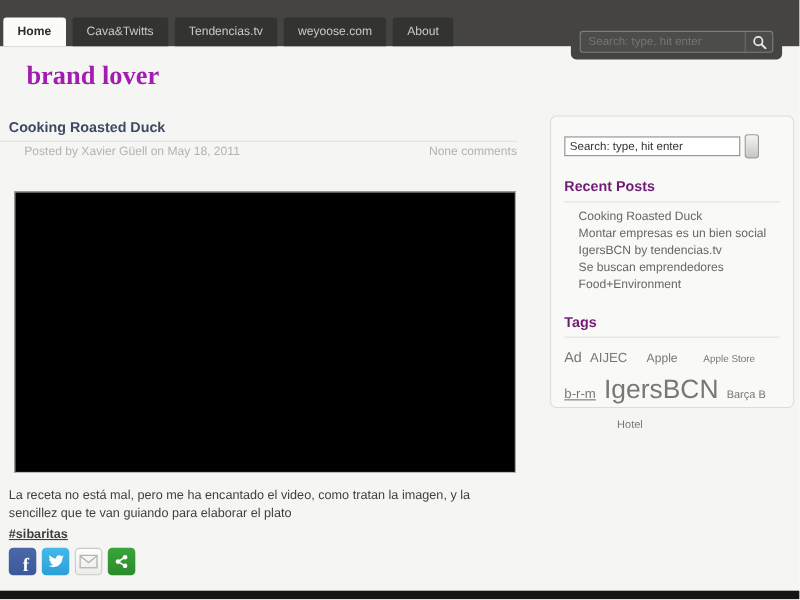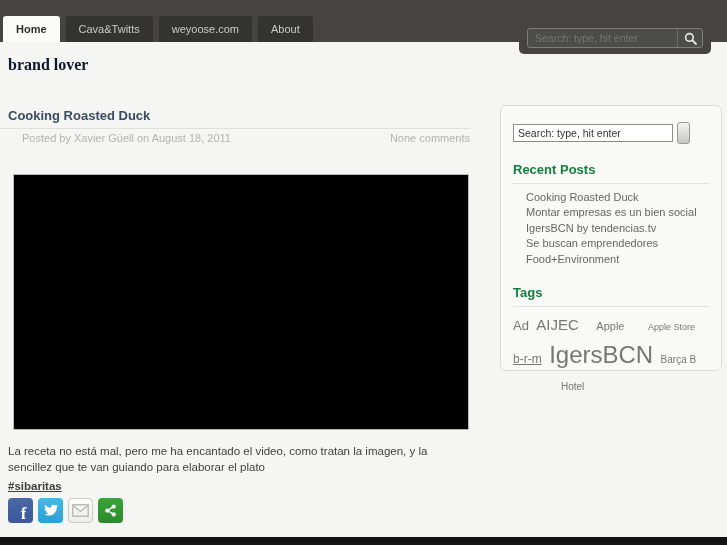--- a/index.html
+++ b/index.html
@@ -11,21 +11,21 @@
   .search-tray { position:absolute; top:0; left:519px; width:192px; height:54px; background:#454442; border-radius:0 0 5px 5px; }
   .tabs { position:absolute; left:3px; bottom:0; display:flex; gap:6px; align-items:flex-end; }
   .tab { height:26px; line-height:26px; padding:0 13px; font-size:11px; color:#c9c9c7; background:#333331; border-radius:3px 3px 0 0; cursor:pointer; white-space:nowrap; }
   .tab.active { background:#fbfbfa; color:#2e2e2c; font-weight:bold; }
 
   .hsearch { position:absolute; top:28px; left:527px; width:176px; height:20px; background:#4c4c4a; border:1px solid #7d7d7b; border-radius:3px; display:flex; align-items:stretch; }
   .hsearch input { flex:1; background:transparent; border:none; outline:none; color:#b9b9b7; font-size:10.5px; padding:0 7px; font-family:"Liberation Sans", sans-serif; }
   .hsearch .hsearch-btn { width:26px; border-left:1px solid #6b6b69; display:flex; align-items:center; justify-content:center; cursor:pointer; }
 
   
-  .site-title { position:absolute; top:56px; left:8px; font-family:"Liberation Serif", serif; font-weight:bold; font-size:16px; color:#0f172a; }
+  .site-title { position:absolute; top:56px; left:24px; font-family:"Liberation Serif", serif; font-weight:bold; font-size:24px; color:#a21caf; }
 
   
   .post-title { position:absolute; top:108px; left:8px; font-size:13px; font-weight:bold; color:#3c4b61; }
   .title-rule { position:absolute; top:128px; left:0; width:470px; border:none; border-top:1px solid #e0e0de; }
   .meta-row { position:absolute; top:132px; left:8px; width:462px; display:flex; justify-content:space-between; font-size:11px; color:#b3b3b1; }
   .meta-byline { padding-left:14px; }
   .video-embed { position:absolute; top:174px; left:13px; width:456px; height:256px; background:#000; border:1px solid #b9b9b7; }
   .post-body { position:absolute; top:443px; left:8px; width:464px; font-size:11.5px; color:#3f3f3d; line-height:1.4; }
   .hashtag-link { display:inline-block; margin-top:3px; font-size:11.5px; font-weight:bold; color:#3f3f3d; text-decoration:underline; cursor:pointer; }
 
@@ -36,63 +36,64 @@
   .sicon.facebook span { color:#fff; font-family:"Liberation Serif", serif; font-weight:bold; font-size:17px; position:relative; top:3px; left:3px; }
   .sicon.twitter { background:linear-gradient(#45b9e8,#29a0d8); }
   .sicon.email { background:linear-gradient(#fdfdfd,#eCeCea); border:1px solid #c9c9c7; }
   .sicon.share { background:linear-gradient(#3aa53a,#2a8a2a); }
 
   
   .sidebar { position:absolute; top:105px; left:500px; width:222px; height:266px; background:#f9f9f7; border:1px solid #dcdcda; border-radius:6px; padding:16px 12px 0 12px; }
   .sb-search { display:flex; align-items:center; gap:4px; }
   .sb-search input { width:160px; height:18px; border:1px solid #8d8d8b; background:#fff; font-size:10.5px; color:#333; padding:0 4px; font-family:"Liberation Sans", sans-serif; outline:none; }
   .sb-search-btn { width:13px; height:22px; border:1px solid #999997; border-radius:3px; background:linear-gradient(#f4f4f2,#c6c6c4); cursor:pointer; }
-  .sb-heading { margin-top:18px; font-size:13px; font-weight:bold; color:#15803d; }
+  .sb-heading { margin-top:18px; font-size:13px; font-weight:bold; color:#701a75; }
   .sb-rule { border:none; border-top:1px solid #e2e2e0; margin:6px 0 6px 0; }
   .sb-list { list-style:none; font-size:11px; color:#666664; padding-left:13px; }
   .sb-list li { line-height:15.4px; cursor:pointer; }
   .tag-cloud { margin-top:4px; color:#777775; line-height:1.5; }
   .tag { cursor:pointer; margin-right:3px; white-space:nowrap; }
-  .tag-0 { font-size:13px; } .tag-1 { font-size:15px; } .tag-2 { font-size:11px;margin-left:10px; }
+  .tag-0 { font-size:13px; } .tag-1 { font-size:12px; } .tag-2 { font-size:11px;margin-left:10px; }
   .tag-3 { font-size:9px;margin-left:16px; }  .tag-4 { font-size:12px;text-decoration:underline; } .tag-5 { font-size:24px; }
   .tag-6 { font-size:10px; } .tag-7 { font-size:10px;margin-left:48px; }
 
   .footer-bar { position:absolute; left:0; bottom:0; width:727px; height:8px; background:#141414; }
 </style>
 </head>
 <body>
 
 <div class="page">
 
   <div class="header"></div>
   <div class="search-tray"></div>
   <div class="header" style="background:transparent;">
     <div class="tabs">
       <div class="tab active">Home</div>
       <div class="tab">Cava&amp;Twitts</div>
+      <div class="tab">Tendencias.tv</div>
       <div class="tab">weyoose.com</div>
       <div class="tab">About</div>
     </div>
   </div>
   <div class="hsearch">
     <input type="text" placeholder="Search: type, hit enter" style="">
     <div class="hsearch-btn">
       <svg width="13" height="13" viewBox="0 0 13 13">
         <circle cx="5.4" cy="5.4" r="3.8" fill="none" stroke="#e8e8e6" stroke-width="1.6"></circle>
         <line x1="8.4" y1="8.4" x2="12" y2="12" stroke="#e8e8e6" stroke-width="1.8" stroke-linecap="round"></line>
       </svg>
     </div>
   </div>
 
   <div class="site-title">brand lover</div>
 
   <div class="post-title">Cooking Roasted Duck</div>
   <hr class="title-rule">
   <div class="meta-row">
-    <span class="meta-byline">Posted by Xavier Güell on August 18, 2011</span>
+    <span class="meta-byline">Posted by Xavier Güell on May 18, 2011</span>
     <span>None comments</span>
   </div>
 
   <div class="video-embed"></div>
 
   <div class="post-body">
     <span>La receta no está mal, pero me ha encantado el video, como tratan la imagen, y la sencillez que te van guiando para elaborar el plato</span><br>
     <a class="hashtag-link">#sibaritas</a>
   </div>
 

